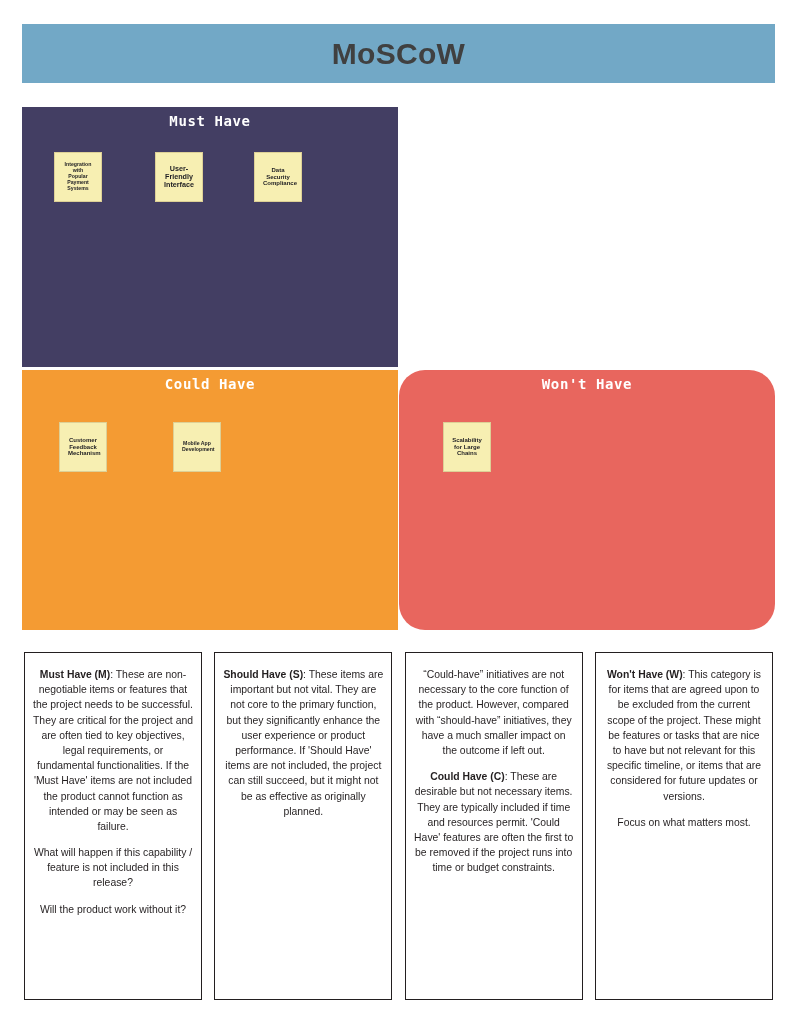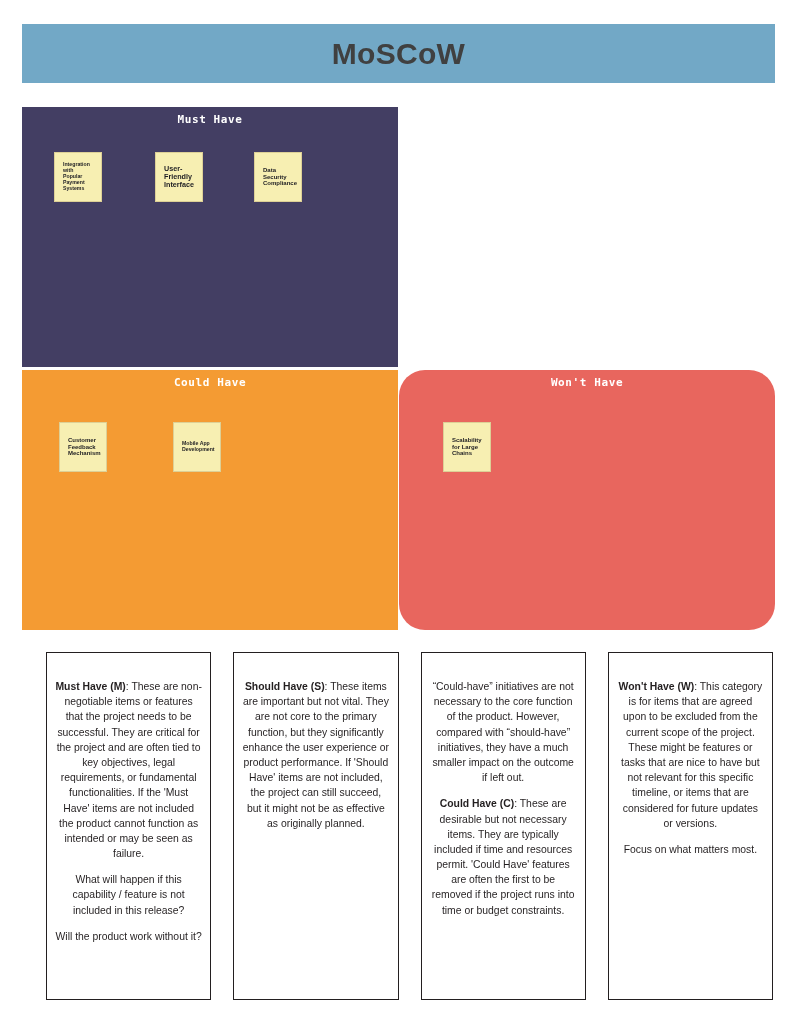--- a/index.html
+++ b/index.html
@@ -55,21 +55,21 @@
   .q-br { left: 377px; top: 263px; }
 
   .quadrant-title {
     position: absolute;
     top: 6px;
     left: 0;
     width: 100%;
     text-align: center;
     color: #ffffff;
     font-family: "DejaVu Sans Mono", monospace;
-    font-size: 11px;
+    font-size: 14px;
     font-weight: bold;
     letter-spacing: 0.6px;
   }
 
   .notes-row {
     position: absolute;
     top: 45px;
     left: 0;
     width: 100%;
     height: 60px;
@@ -78,20 +78,21 @@
   .sticky-note {
     position: absolute;
     width: 48px;
     height: 50px;
     background: #f7efb2;
     border: 1px solid #ddd096;
     box-sizing: border-box;
     display: flex;
     align-items: center;
     justify-content: center;
+    text-align: center;
     color: #1d1d22;
     font-family: "Liberation Sans", sans-serif;
     font-weight: bold;
     line-height: 1.14;
     padding: 8px;
     box-sizing: border-box;
   }
   .sticky-note span { display: block; width: 100%; }
   .fs-xs { font-size: 5.2px; }
   .fs-sm { font-size: 6.0px; }
@@ -106,27 +107,26 @@
     height: 348px;
     display: flex;
     justify-content: space-between;
   }
   .desc-box {
     width: 178px;
     height: 348px;
     border: 1px solid #231f20;
     box-sizing: border-box;
     background: #ffffff;
-    padding: 26px 8px 8px 8px;
+    padding: 14px 8px 8px 8px;
     text-align: center;
     font-size: 10.4px;
     line-height: 1.46;
     color: #231f20;
     overflow: hidden;
-    margin-left: 22px;
   }
   .desc-box p { margin: 0 0 11px 0; }
   .desc-box p:last-child { margin-bottom: 0; }
   .desc-lead { font-weight: bold; }
 </style>
 </head>
 <body>
 
 <div id="header-banner">
   <div id="header-title">MoSCoW</div>

